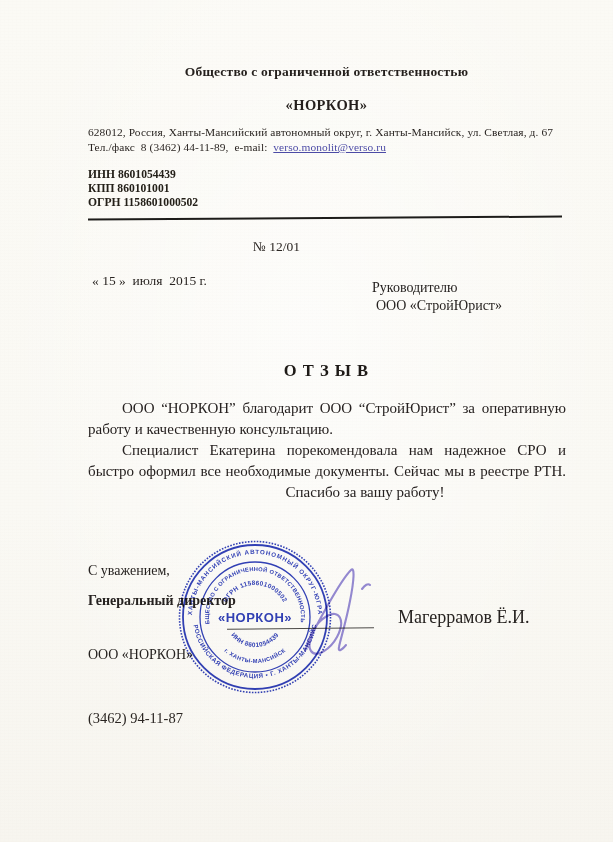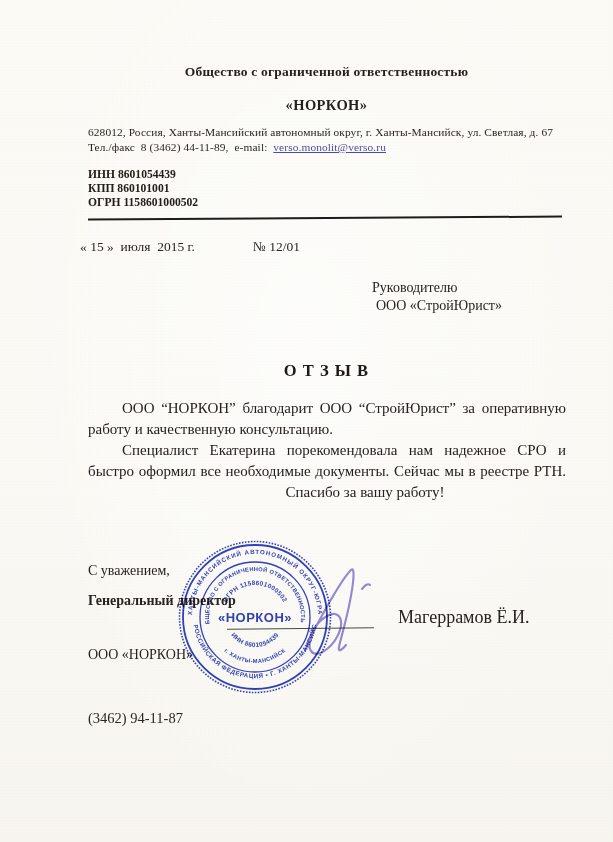--- a/index.html
+++ b/index.html
@@ -21,21 +21,21 @@
   .h1{top:64px;font-size:13.5px;letter-spacing:.2px;}
   .h2{top:97px;font-size:14.5px;letter-spacing:.4px;}
   .addr{left:88px;font-size:11.4px;letter-spacing:.1px;color:#2a2522;}
   .addr1{top:126px;}
   .addr2{top:141px;}
   .email{color:#4c4ba6;text-decoration:underline;cursor:pointer;}
   .reg{left:88px;font-size:11.6px;font-weight:bold;color:#242019;}
   .inn{top:168px;} .kpp{top:182px;} .ogrn{top:196px;}
   .rule{top:217px;left:88px;width:474px;height:2px;background:#1d1c1a;transform:rotate(-0.35deg);}
   .dateline{top:239px;font-size:13.5px;color:#2a2522;}
-  .date{left:80px;} .docnum{left:253px;}
+  .date{left:92px;margin-top:34px;} .docnum{left:253px;}
   .addressee{font-size:14px;color:#262220;}
   .adr1{top:280px;left:372px;} .adr2{top:298px;left:376px;}
   .title{top:361px;font-size:16.5px;font-weight:bold;letter-spacing:1px;color:#1e1a17;}
   .bodyline{left:88px;width:478px;font-size:15px;color:#262120;line-height:21px;}
   .indent{padding-left:34px;box-sizing:border-box;}
   .jstretch{text-align:justify;text-align-last:justify;}
   .l1{top:398px;} .l2{top:419px;} .l3{top:440px;} .l4{top:461px;} .l5{top:482px;padding-left:38px;text-align:center;}
   .sig-txt{left:88px;font-size:14px;color:#262220;}
   .regards{top:563px;} .pos{top:593px;font-weight:bold;} .comp{top:647px;}
   .persname{top:607px;left:398px;font-size:18px;color:#262220;}

